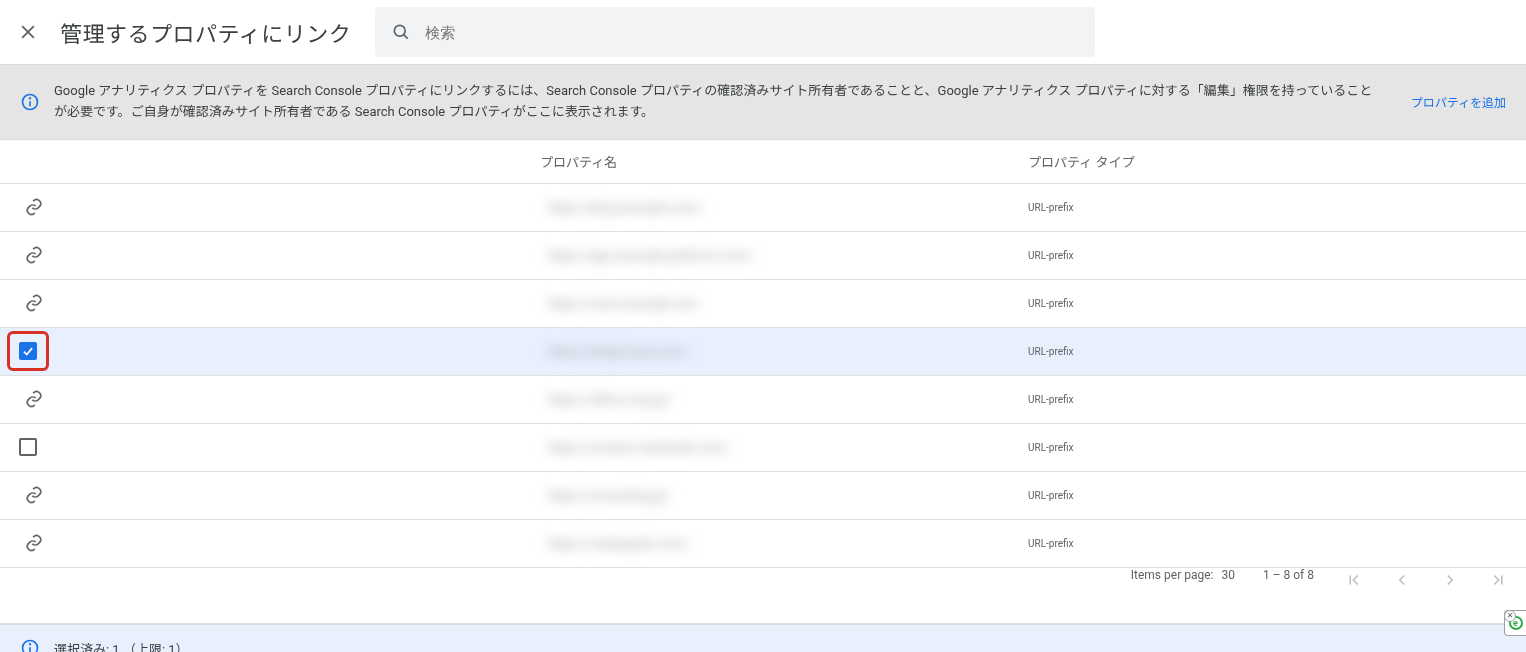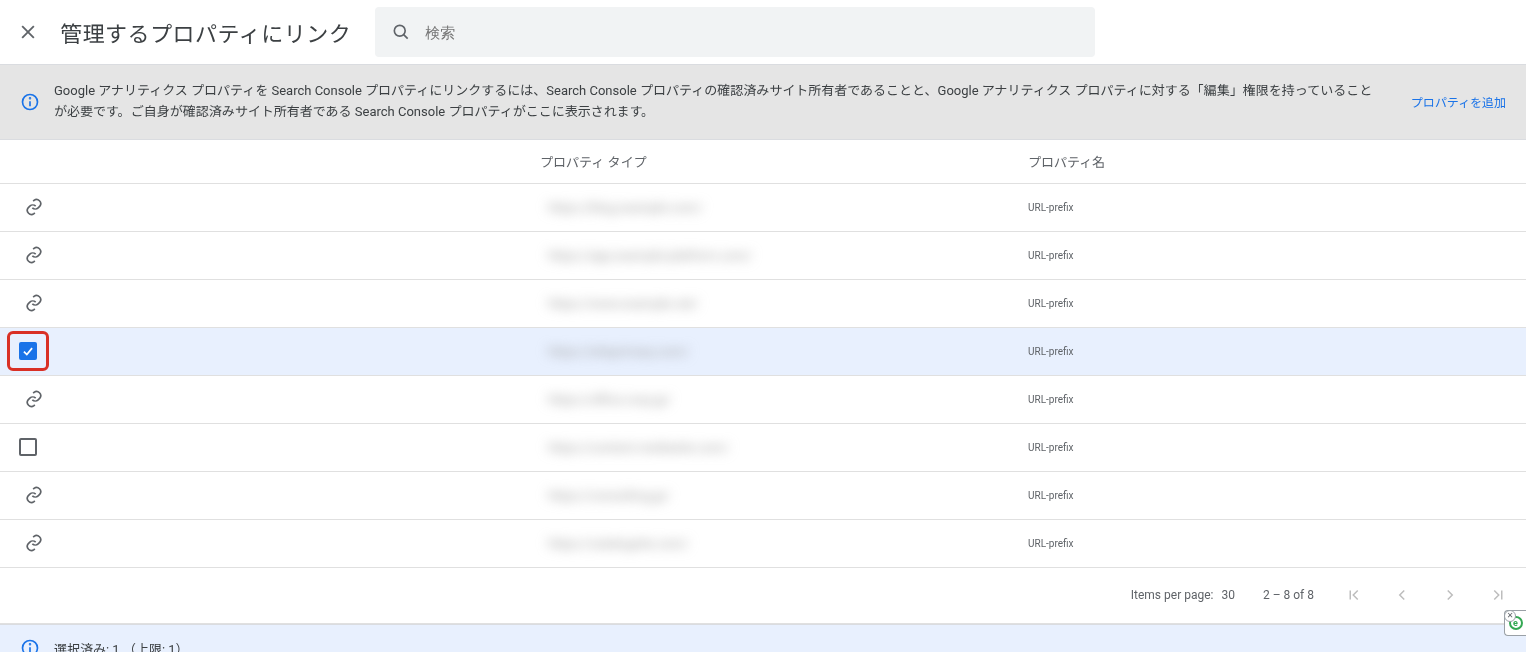--- a/index.html
+++ b/index.html
@@ -140,21 +140,20 @@
     font-size: 13px;
     filter: blur(6px);
     user-select: none;
     padding-left: 8px;
   }
   .prop-type { color: #5f6368; font-size: 10px; }
 
   
   .pagination {
     display: flex;
-    align-items: center;
     justify-content: flex-end;
     height: 56px;
     padding: 0 16px;
     gap: 28px;
     font-size: 12px;
     color: #5f6368;
     border-bottom: 1px solid #e0e0e0;
   }
   .page-btn {
     width: 24px; height: 24px;
@@ -239,22 +238,22 @@
       </svg>
   </span>
   <div class="banner-text">Google アナリティクス プロパティを Search Console プロパティにリンクするには、Search Console プロパティの確認済みサイト所有者であることと、Google アナリティクス プロパティに対する「編集」権限を持っていることが必要です。ご自身が確認済みサイト所有者である Search Console プロパティがここに表示されます。</div>
   <div class="add-property-link">プロパティを追加</div>
 </div>
 
 <div class="table">
   <div class="row hdr-row">
     <div></div>
     <div></div>
+    <div>プロパティ名</div>
     <div>プロパティ タイプ</div>
-    <div>プロパティ名</div>
   </div>
   <div id="table-body">
       <div class="row">
         <div class="cell-check">
           <span class="link-icon-wrap">
             <svg width="20" height="20" viewBox="0 0 24 24" fill="none" stroke="currentColor" stroke-width="2">
               <path d="M10 13a5 5 0 0 0 7 0l2-2a5 5 0 0 0-7-7l-1 1"></path>
               <path d="M14 11a5 5 0 0 0-7 0l-2 2a5 5 0 0 0 7 7l1-1"></path>
             </svg>
           </span>
@@ -349,21 +348,21 @@
         <div></div>
         <div class="prop-name">https://catalogsite.com/</div>
         <div class="prop-type">URL-prefix</div>
       </div>
     </div>
 </div>
 
 <div class="pagination">
   <span>Items per page:</span>
   <span style="margin-left:-20px;">30</span>
-  <span>2 – 8 of 8</span>
+  <span>1 – 8 of 8</span>
   <div class="page-btns">
     <div class="page-btn">
       <svg width="18" height="18" viewBox="0 0 24 24" fill="none" stroke="currentColor" stroke-width="2">
           <line x1="7" y1="6" x2="7" y2="18"></line>
           <polyline points="17,6 11,12 17,18"></polyline>
         </svg>
     </div>
     <div class="page-btn">
       <svg width="18" height="18" viewBox="0 0 24 24" fill="none" stroke="currentColor" stroke-width="2">
           <polyline points="15,6 9,12 15,18"></polyline>

